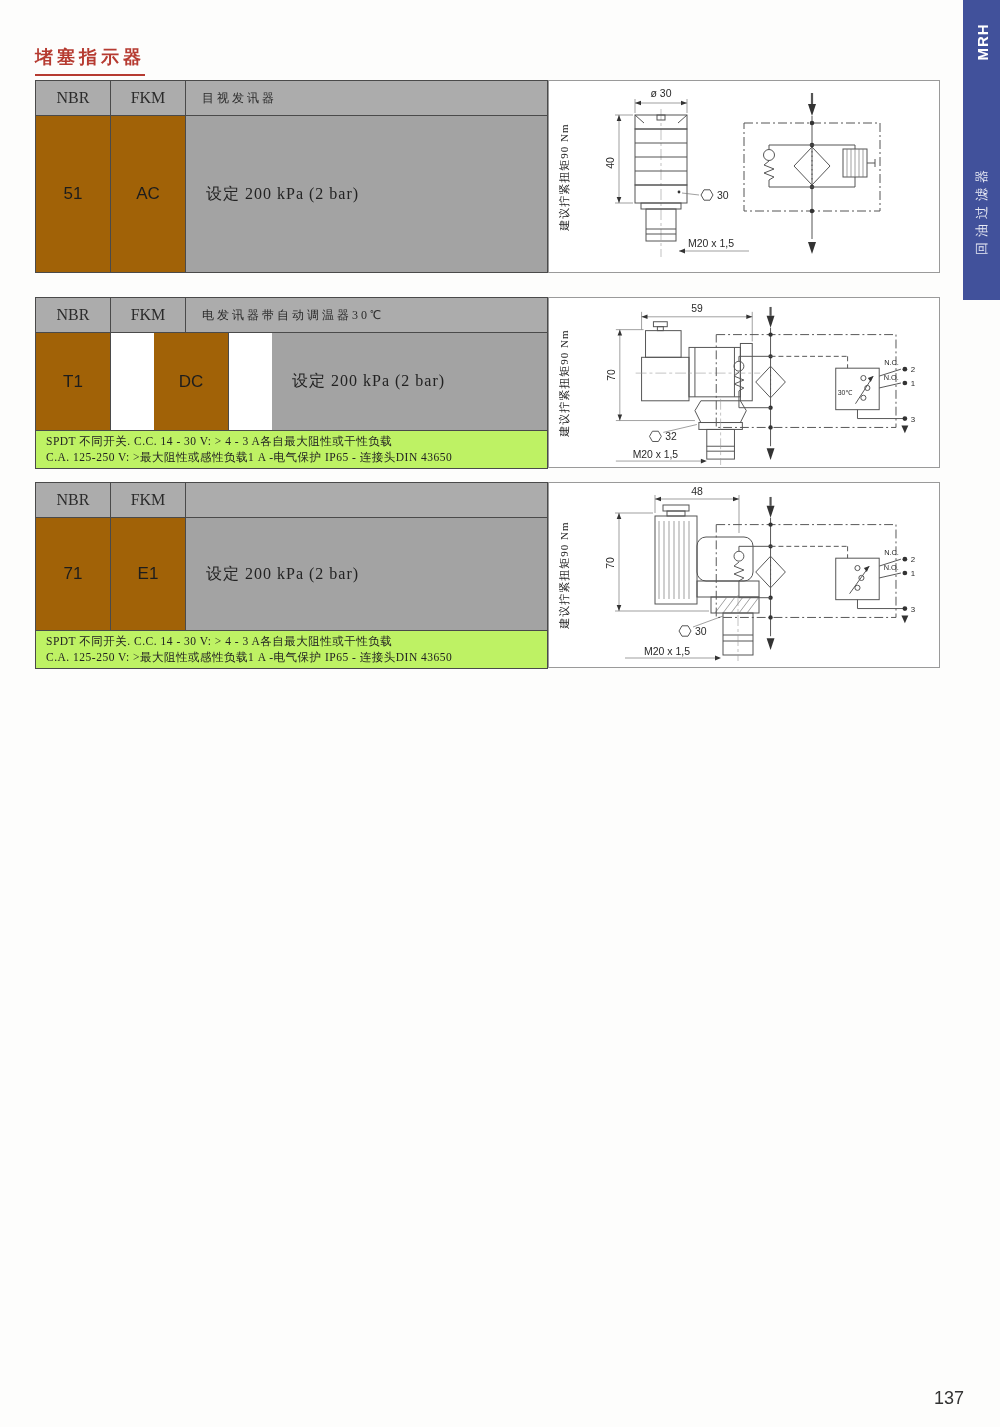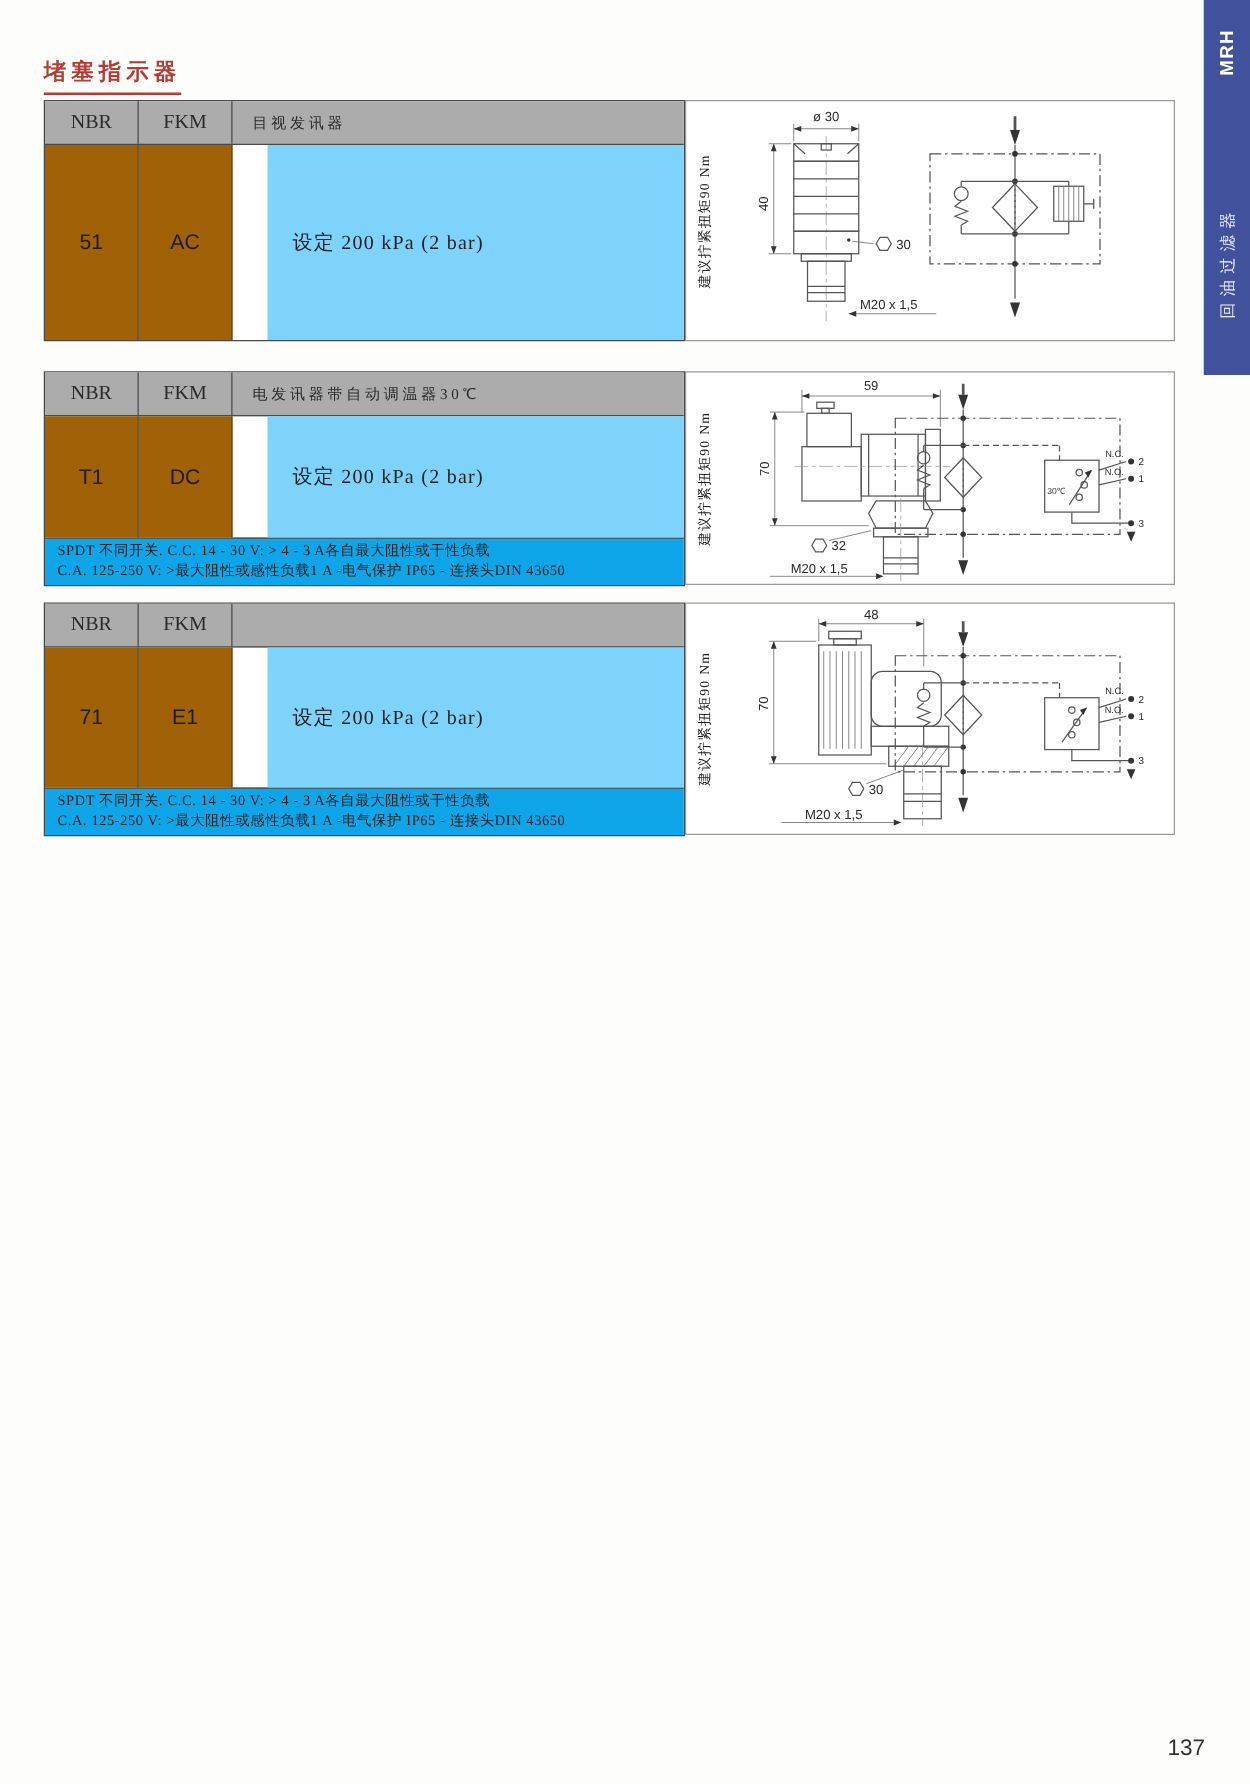--- a/index.html
+++ b/index.html
@@ -14,22 +14,22 @@
   .sidebar-series{position:absolute;top:210px;left:50%;transform:translate(-50%,-50%) rotate(-90deg);color:#e8eaf4;font-size:13px;letter-spacing:5px;white-space:nowrap;}
 
   
   .section{position:absolute;left:35px;width:815px;}
   .spec-table{position:absolute;left:0;top:0;width:513px;border:1px solid #4a4a4a;background:#fff;box-sizing:border-box;}
   .thead{display:flex;height:34px;background:#acacac;border-bottom:1px solid #4a4a4a;}
   .th-nbr,.th-fkm{width:75px;display:flex;align-items:center;justify-content:center;font-size:16px;color:#2b2b2b;border-right:1px solid #4a4a4a;box-sizing:border-box;}
   .th-title{flex:1;display:flex;align-items:center;padding-left:16px;font-size:12px;letter-spacing:3px;color:#2b2b2b;}
   .tbody{display:flex;}
   .td-nbr,.td-fkm{width:75px;background:#a16207;display:flex;align-items:center;justify-content:center;font-family:"Liberation Sans",sans-serif;font-size:17px;color:#1d1d1d;border-right:1px solid #4a4a4a;box-sizing:border-box;}
-  .td-desc{flex:1;background:#7dd3fc;display:flex;align-items:center;padding-left:20px;font-size:16px;letter-spacing:1px;margin-left:28px;}
-  .tfoot{border-top:1px solid #4a4a4a;padding:3px 10px;font-size:11.5px;line-height:1.35;letter-spacing:.5px;background:#0ea5e9;}
+  .td-desc{flex:1;background:#a3a3a3;display:flex;align-items:center;padding-left:20px;font-size:16px;letter-spacing:1px;}
+  .tfoot{border-top:1px solid #4a4a4a;padding:3px 10px;font-size:11.5px;line-height:1.35;letter-spacing:.5px;background:#bef264;}
 
   .diagram-box{position:absolute;left:513px;top:0;width:392px;background:#fff;border:1px solid #9a9a9a;box-sizing:border-box;}
   .torque{position:absolute;left:15px;top:50%;transform:translate(-50%,-50%) rotate(-90deg);font-size:11px;letter-spacing:1px;white-space:nowrap;color:#222;}
   .drawing{position:absolute;left:34px;top:4px;}
   .schematic{position:absolute;right:14px;top:6px;}
 
   svg .ln{stroke:#555;fill:none;stroke-width:1;}
   svg .thin{stroke:#777;fill:none;stroke-width:.7;}
   svg .cl{stroke:#999;fill:none;stroke-width:.6;stroke-dasharray:11 3 3 3;}
   svg .dd{stroke:#555;fill:none;stroke-width:1;stroke-dasharray:9 3 2 3;}
@@ -146,21 +146,21 @@
     </div>
   </div>
 
   <div class="section" style="top:297px;height:171px;">
     <div class="spec-table">
       <div class="thead">
         <div class="th-nbr">NBR</div>
         <div class="th-fkm">FKM</div>
         <div class="th-title">电发讯器带自动调温器30℃</div>
       </div>
-      <div class="tbody" style="height:97px;">
+      <div class="tbody" style="height:97px;gap:43px;">
         <div class="td-nbr">T1</div>
         <div class="td-fkm">DC</div>
         <div class="td-desc">设定 200 kPa (2 bar)</div>
       </div>
       <div class="tfoot">
         <div>SPDT 不同开关. C.C. 14 - 30 V: &gt; 4 - 3 A各自最大阻性或干性负载</div>
         <div>C.A. 125-250 V: &gt;最大阻性或感性负载1 A -电气保护 IP65 - 连接头DIN 43650</div>
       </div>
     </div>
     <div class="diagram-box" style="height:171px;">

